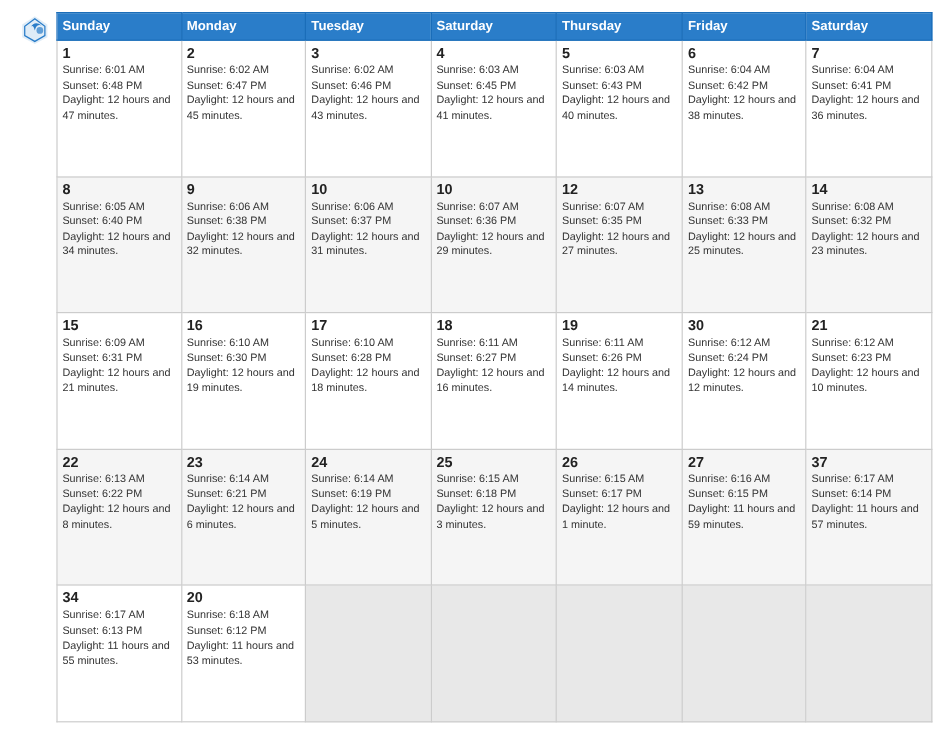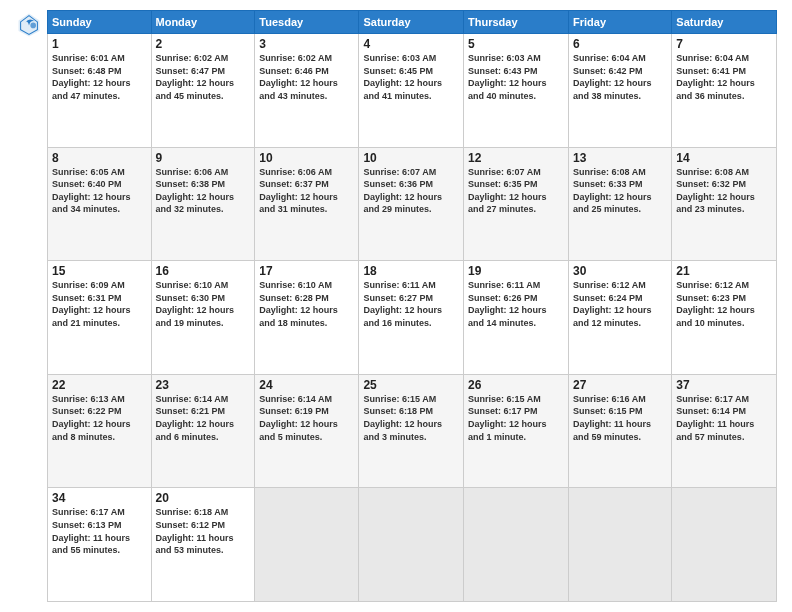--- a/index.html
+++ b/index.html
@@ -79,21 +79,20 @@
       font-size: 12px;
       font-weight: bold;
       color: #222;
       display: block;
       margin-bottom: 1px;
     }
     .day-detail {
       color: #333;
       font-size: 9px;
       line-height: 1.4;
-      font-weight: bold;
     }
     .empty-cell {
       background: #f9f9f9;
     }
     tbody tr:nth-child(odd) td {
       background-color: #fff;
     }
     tbody tr:nth-child(even) td {
       background-color: #f5f5f5;
     }

